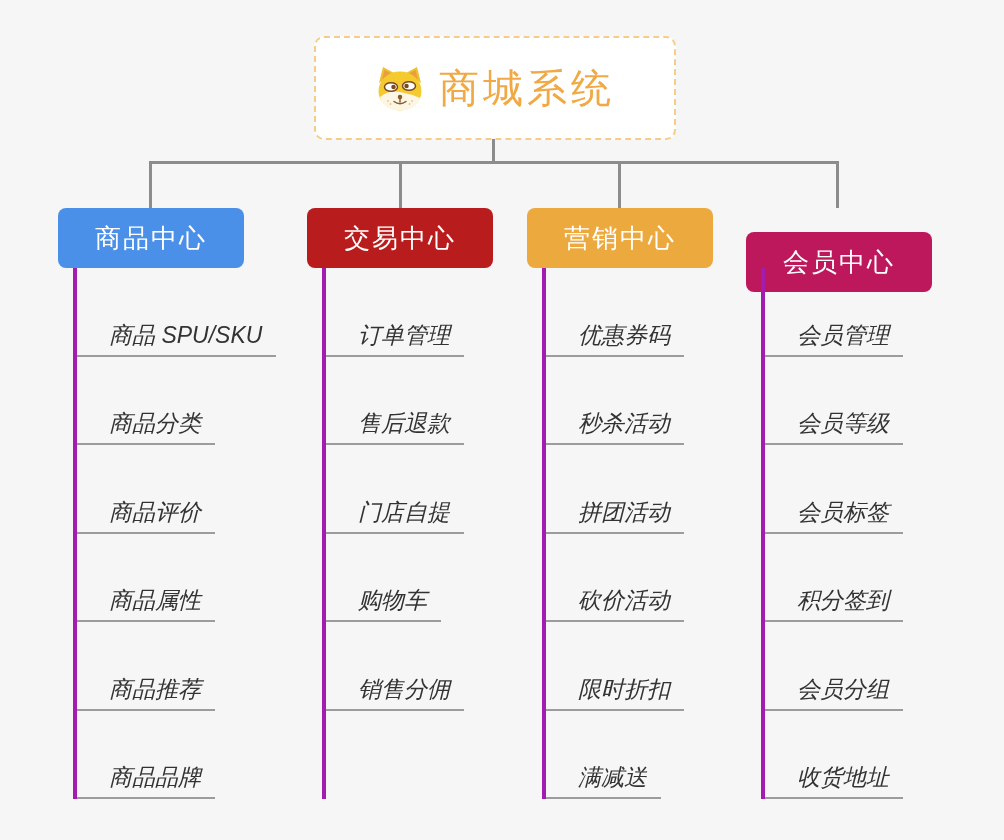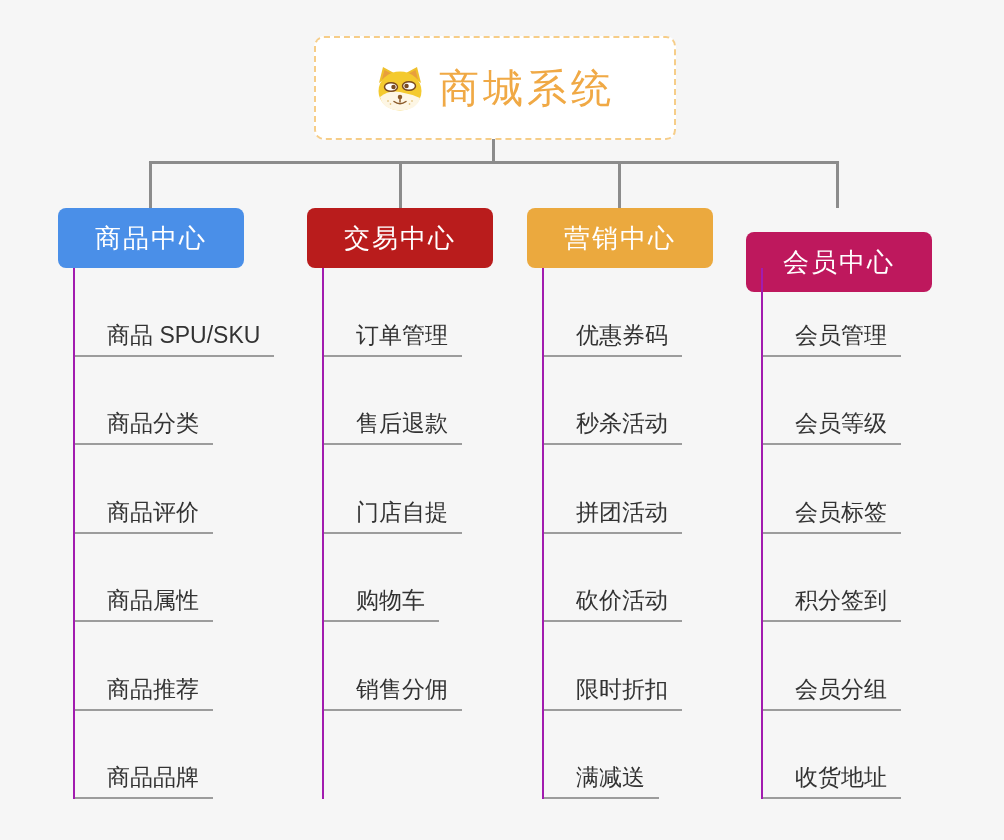--- a/index.html
+++ b/index.html
@@ -23,21 +23,21 @@
   .drop{top:161px;width:3px;height:47px;}
   
   .branch-node{
     position:absolute;top:208px;width:186px;height:60px;border-radius:8px;
     display:flex;align-items:center;justify-content:center;
     color:#ffffff;font-size:26px;letter-spacing:2px;cursor:pointer;
   }
   
   .branch-col{
     position:absolute;top:268px;width:240px;height:531px;
-    border-left:2px solid #a21caf;box-sizing:content-box;
+    border-left:4px solid #a21caf;box-sizing:content-box;font-style:italic;
   }
   .leaf{position:relative;height:88.5px;}
   .leaf-label{
     position:absolute;left:0;bottom:0;display:inline-block;white-space:nowrap;
     font-size:23px;line-height:1;color:#333333;
     padding:0 14px 8px 32px;border-bottom:2px solid #9c9c9c;cursor:pointer;
   }
 </style>
 </head>
 <body>

